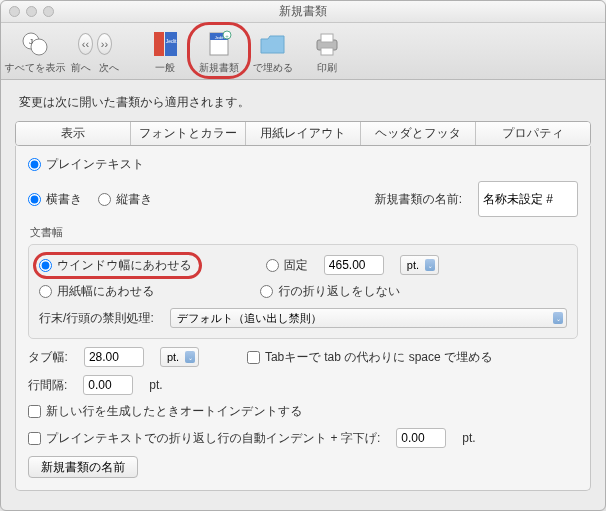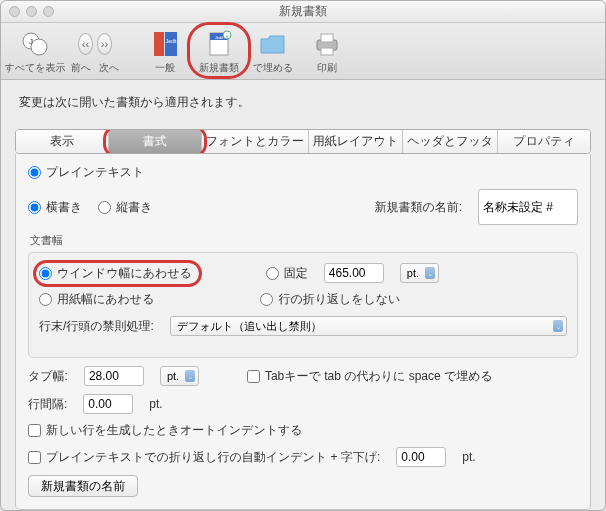--- a/index.html
+++ b/index.html
@@ -10,21 +10,21 @@
 .dot { width: 11px; height: 11px; border-radius: 50%; background: #d7d7d7; border: 1px solid #b4b4b4; }
 .title { position: absolute; left: 0; right: 0; text-align: center; font-size: 12px; color: #555; }
 .toolbar { display: flex; align-items: flex-start; gap: 2px; padding: 6px 8px 4px; background: linear-gradient(#ededed,#dcdcdc); border-bottom: 1px solid #b9b9b9; font-size: 10px; color: #555; }
 .tb-item { display: flex; flex-direction: column; align-items: center; width: 52px; cursor: default; }
 .tb-icon { width: 34px; height: 30px; display: flex; align-items: center; justify-content: center; margin-bottom: 2px; }
 .tb-label { font-size: 10px; white-space: nowrap; }
 .arrowbtn { width: 22px; height: 22px; border: 1px solid #b3b3b3; border-radius: 50%; background: linear-gradient(#fdfdfd,#e4e4e4); display: flex; align-items: center; justify-content: center; font-size: 11px; color: #666; }
 .ring { position: relative; }
 .ring::after { content: ""; position: absolute; inset: -7px -6px -4px -6px; border: 3px solid #d23a3a; border-radius: 22px; pointer-events: none; }
 .content { padding: 10px 14px 14px; font-size: 12px; color: #333; }
-.note { margin: 4px 4px 18px; font-family: Liberation Serif, serif; }
+.note { margin: 4px 4px 10px; font-family: Liberation Serif, serif; }
 .tabs { display: flex; border: 1px solid #adadad; border-radius: 4px; overflow: hidden; background: #fcfcfc; }
 .tab { flex: 1; text-align: center; padding: 3px 4px; border-right: 1px solid #c4c4c4; font-size: 12px; background: linear-gradient(#fdfdfd,#efefef); cursor: default; white-space: nowrap; }
 .tab:last-child { border-right: none; }
 .tab.active { background: linear-gradient(#b9b9b9,#9e9e9e); color: #fff; }
 .tab-ring { position: relative; }
 .tab-ring::after { content: ""; position: absolute; inset: -5px -6px; border: 3px solid #d23a3a; border-radius: 14px; pointer-events: none; }
 .panel { border: 1px solid #c6c6c6; border-top: none; border-radius: 0 0 5px 5px; background: #f5f5f5; padding: 10px 12px 12px; margin-bottom: 10px; }
 .row { display: flex; align-items: center; gap: 16px; margin-bottom: 8px; font-size: 12px; }
 .radio, .check { display: inline-flex; align-items: center; gap: 5px; cursor: default; }
 .radio input, .check input { margin: 0; }
@@ -118,21 +118,20 @@
       </div>
       <div class="tb-label">印刷</div>
     </div>
   </div>
 
   <div class="content">
     <div class="note">変更は次に開いた書類から適用されます。</div>
 
     <div class="tabs">
       <div class="tab">表示</div>
-      <div class="tab active tab-ring">書式</div>
       <div class="tab">フォントとカラー</div>
       <div class="tab">用紙レイアウト</div>
       <div class="tab">ヘッダとフッタ</div>
       <div class="tab">プロパティ</div>
     </div>
 
     <div class="panel">
       <div class="row">
         <label class="radio">
             <input type="radio" checked="" style="">
@@ -174,21 +173,21 @@
           <label class="radio">
               <input type="radio" style="">
               <span>用紙幅にあわせる</span>
             </label>
           <div style="width:74px"></div>
           <label class="radio">
               <input type="radio" style="">
               <span>行の折り返しをしない</span>
             </label>
         </div>
-        <div class="row" style="margin-bottom:11px">
+        <div class="row" style="margin-bottom:0">
           <span>行末/行頭の禁則処理:</span>
           <span class="sel-wrap" style="flex:1"><select class="sel" style="width:100%"><option>デフォルト（追い出し禁則）</option></select></span>
         </div>
       </div>
 
       <div class="row">
         <span>タブ幅:</span>
         <input class="num" value="28.00" style="">
         <span class="sel-wrap"><select class="sel"><option>pt.</option></select></span>
         <div style="width:16px"></div>

